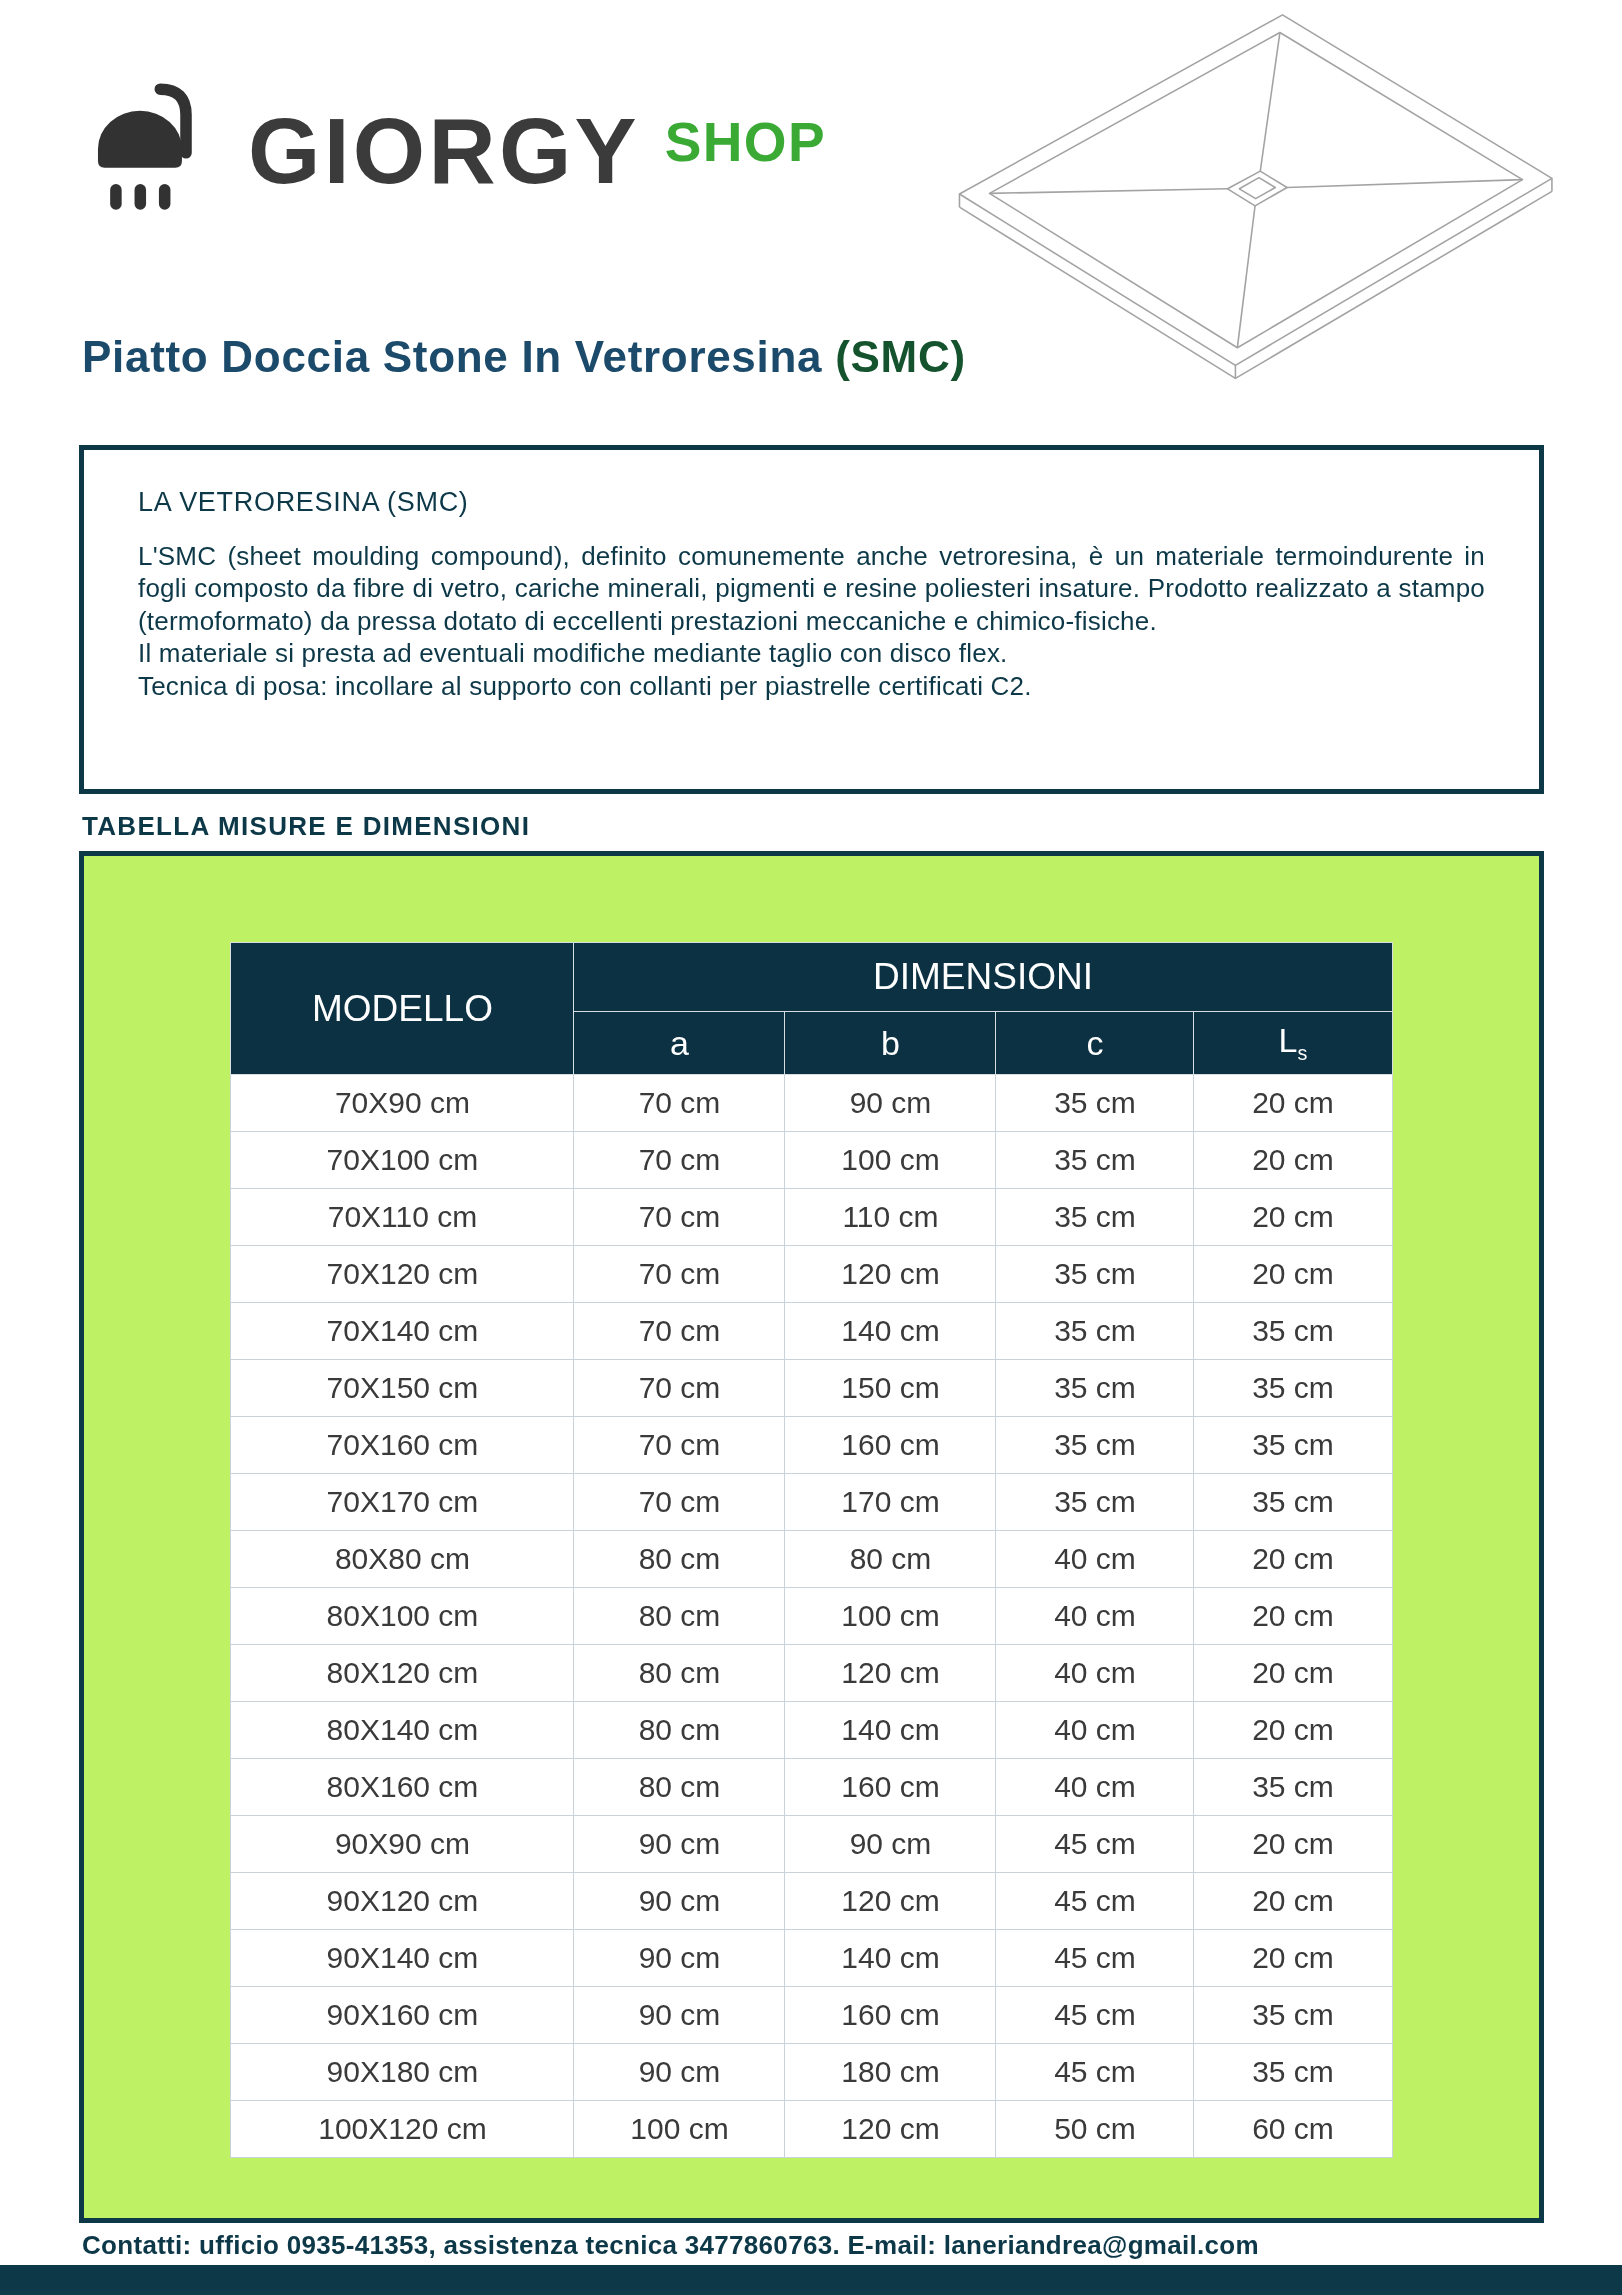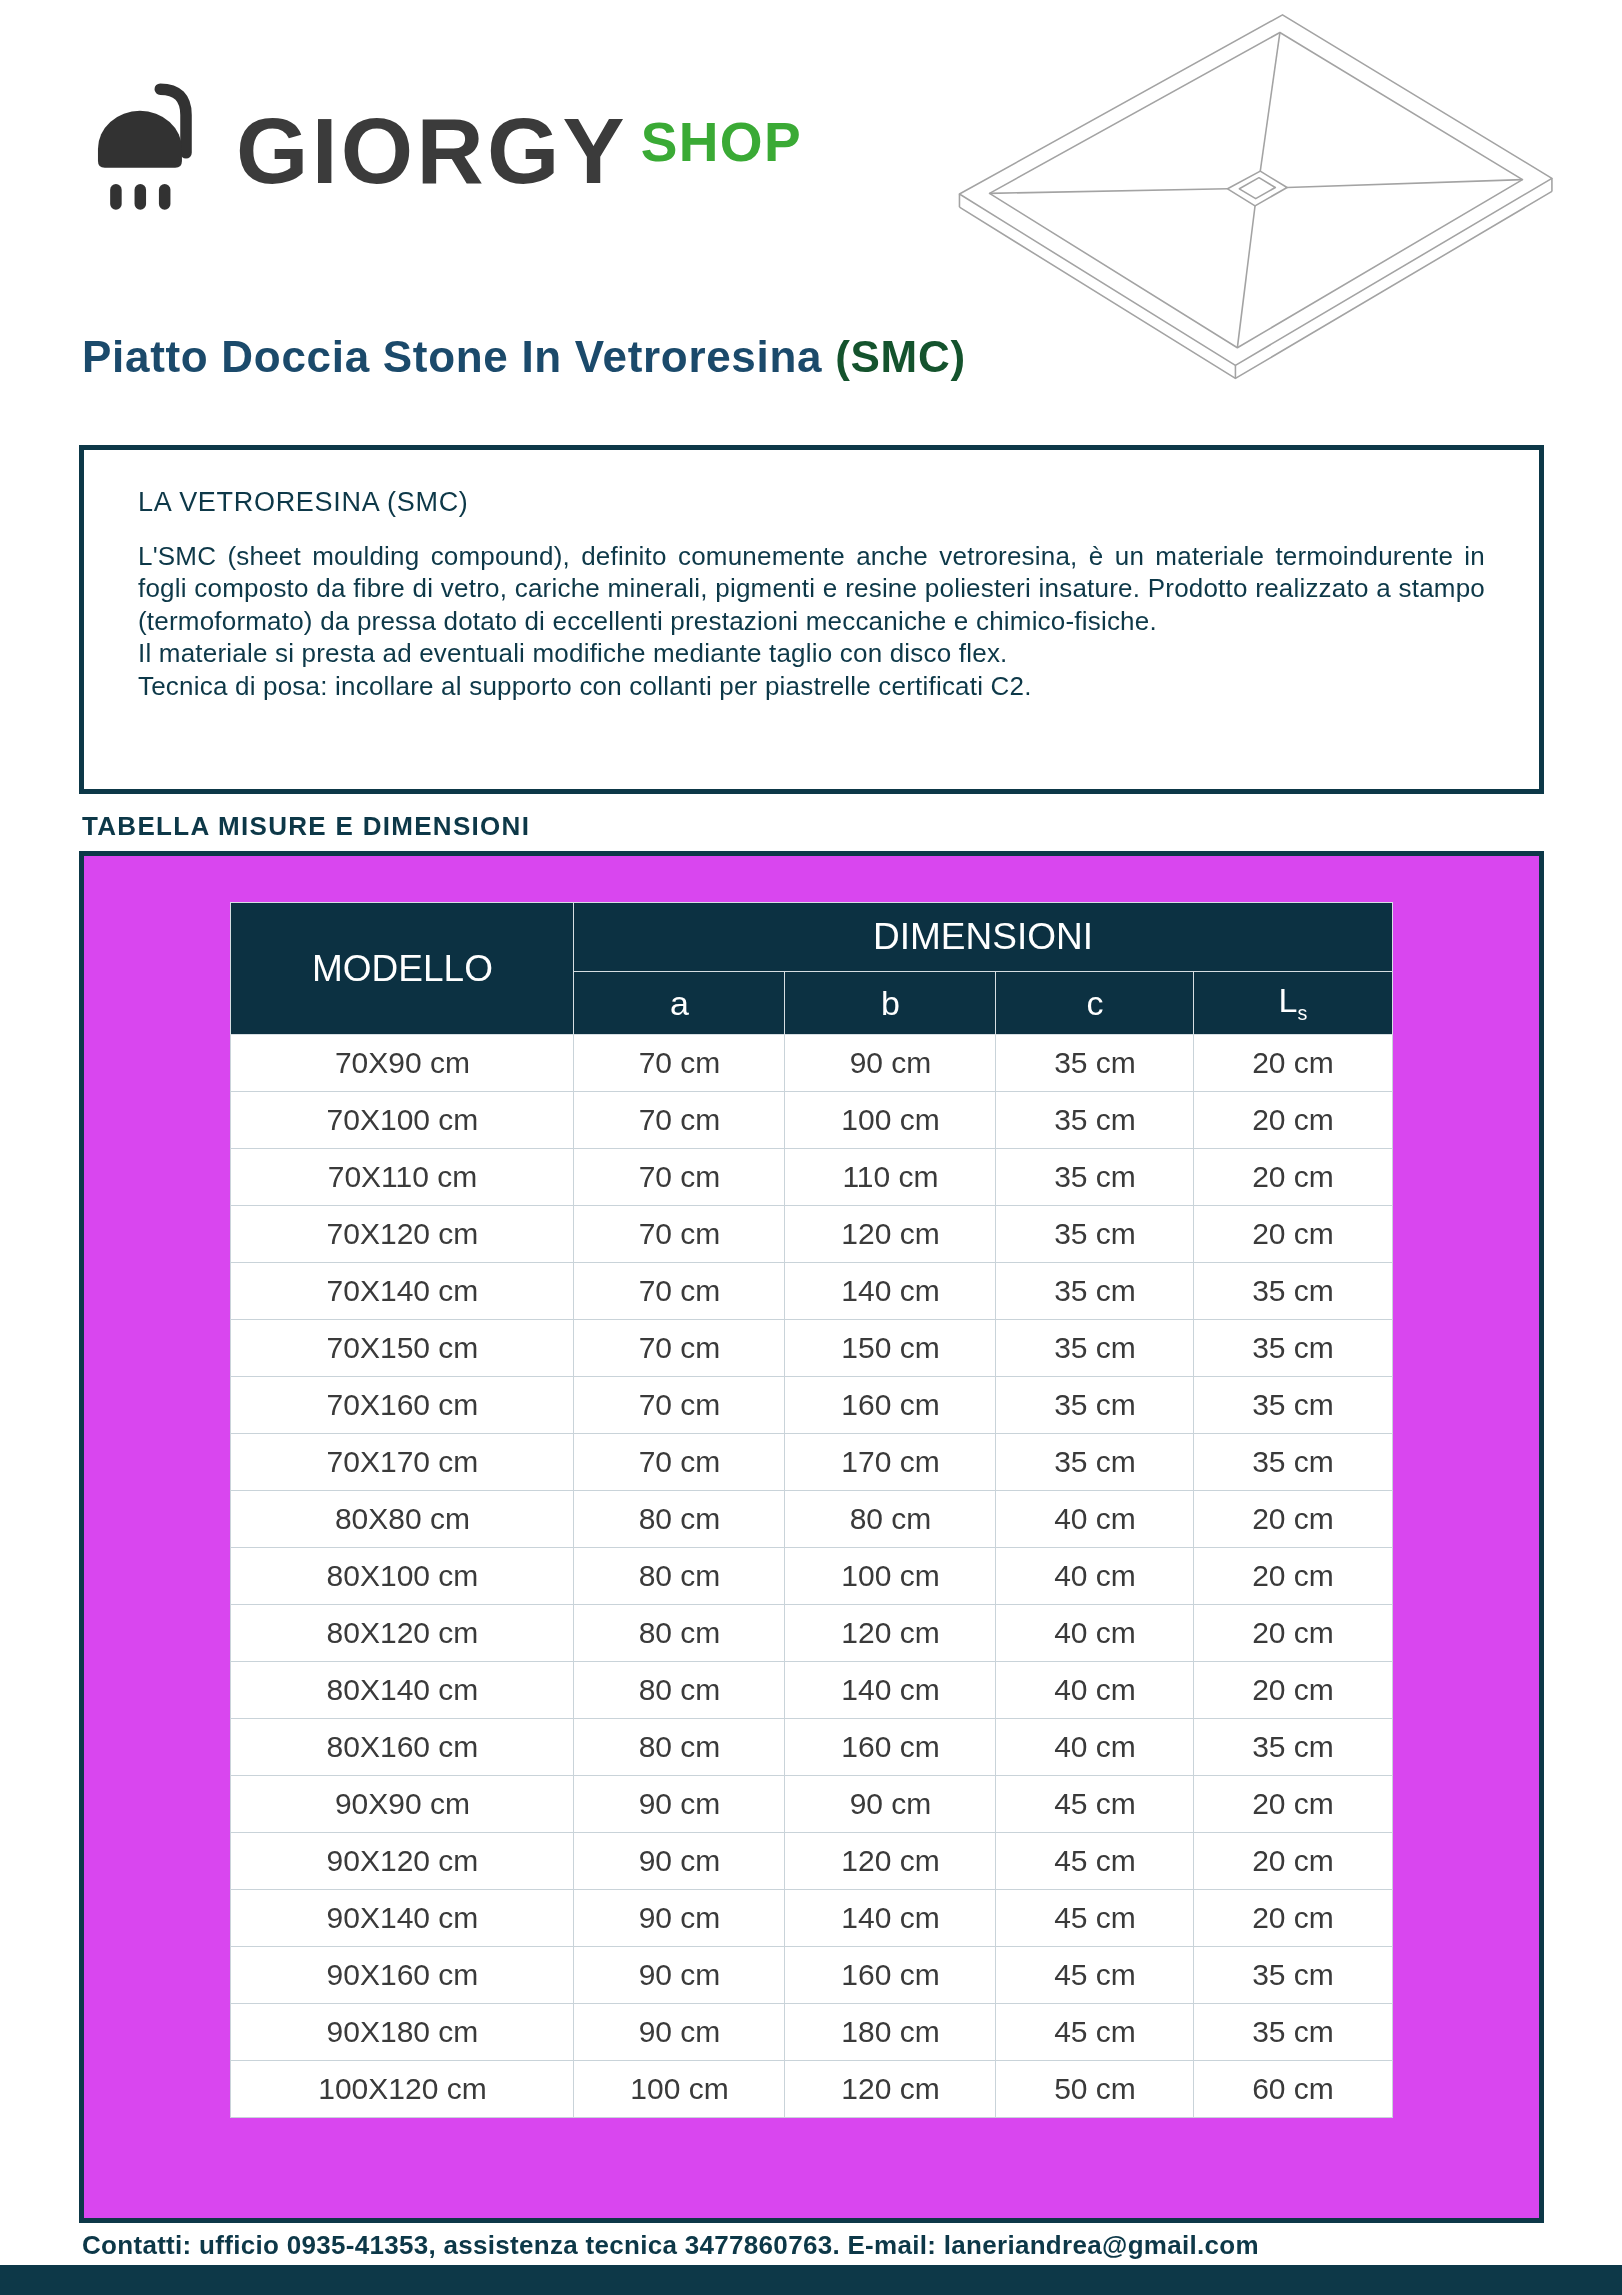--- a/index.html
+++ b/index.html
@@ -9,21 +9,21 @@
     background: #ffffff;
     font-family: "Liberation Sans", sans-serif;
     position: relative;
     overflow: hidden;
     color: #0d3848;
   }
 
   
   .logo {
     position: absolute; left: 84px; top: 77px;
-    display: flex; align-items: center; gap: 13px; text-align: center;
+    display: flex; align-items: center; gap: 25px; text-align: center;
   }
   .logo-icon { width: 139px; height: 149px; }
   .brand-name {
     font-size: 93px; font-weight: 800; color: #3b3b3b;
     letter-spacing: 3.3px; line-height: 1;
   }
   .brand-suffix {
     font-size: 55px; font-weight: 700; color: #3aaa35;
     letter-spacing: 1.3px; transform: translateY(-10.5px);
   }
@@ -67,22 +67,22 @@
   }
   .desc-box p.first { margin-top: 22px; }
 
   
   .table-label {
     position: absolute; left: 82px; top: 811px;
     font-size: 26px; font-weight: 700; letter-spacing: 1.3px; color: #0d3848;
   }
   .table-box {
     position: absolute; left: 79px; right: 79px; top: 851px; height: 1372px;
-    border: 5.9px solid #0d3848; background: #d946ef;
-    padding-top: 46px;
+    border: 5.9px solid #0d3848; background: #bef264;
+    padding-top: 86px;
   }
   table.dim-table {
     width: 1160px; margin: 0 auto; border-collapse: collapse;
     table-layout: fixed;
   }
   .dim-table th, .dim-table td { border: 1.3px solid #c9d3d9; }
   .dim-table thead th {
     background: #0c3142; color: #ffffff; font-weight: 400;
     border-color: #d6dee2; text-align: center;
   }

